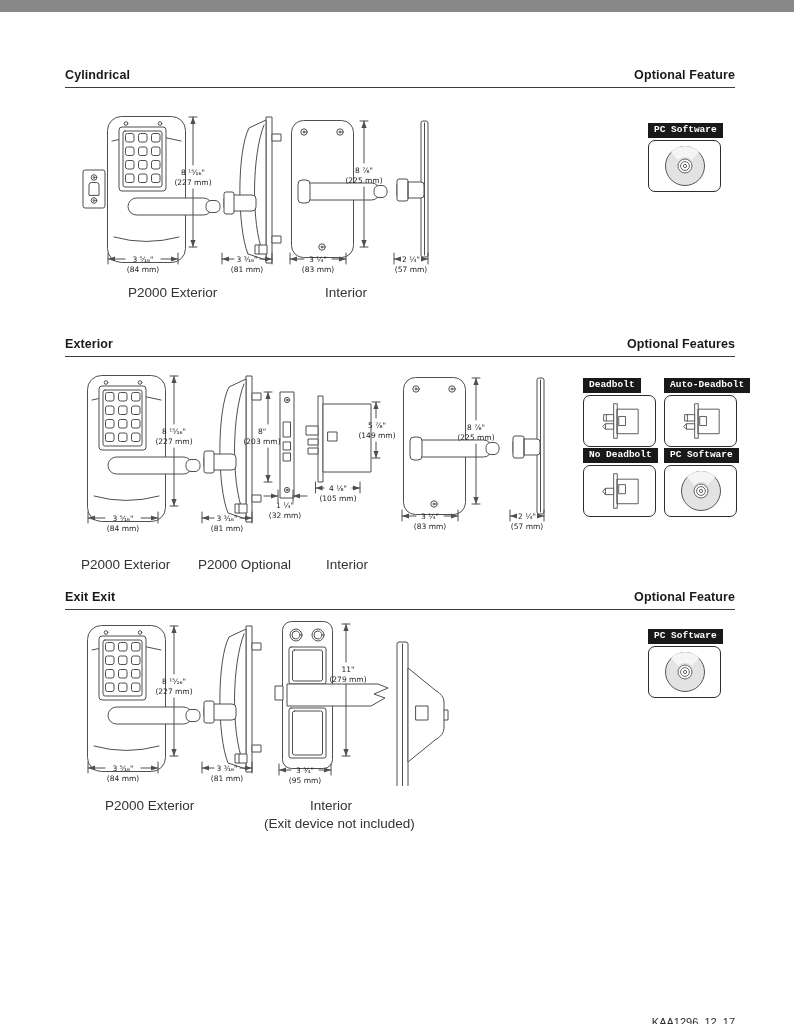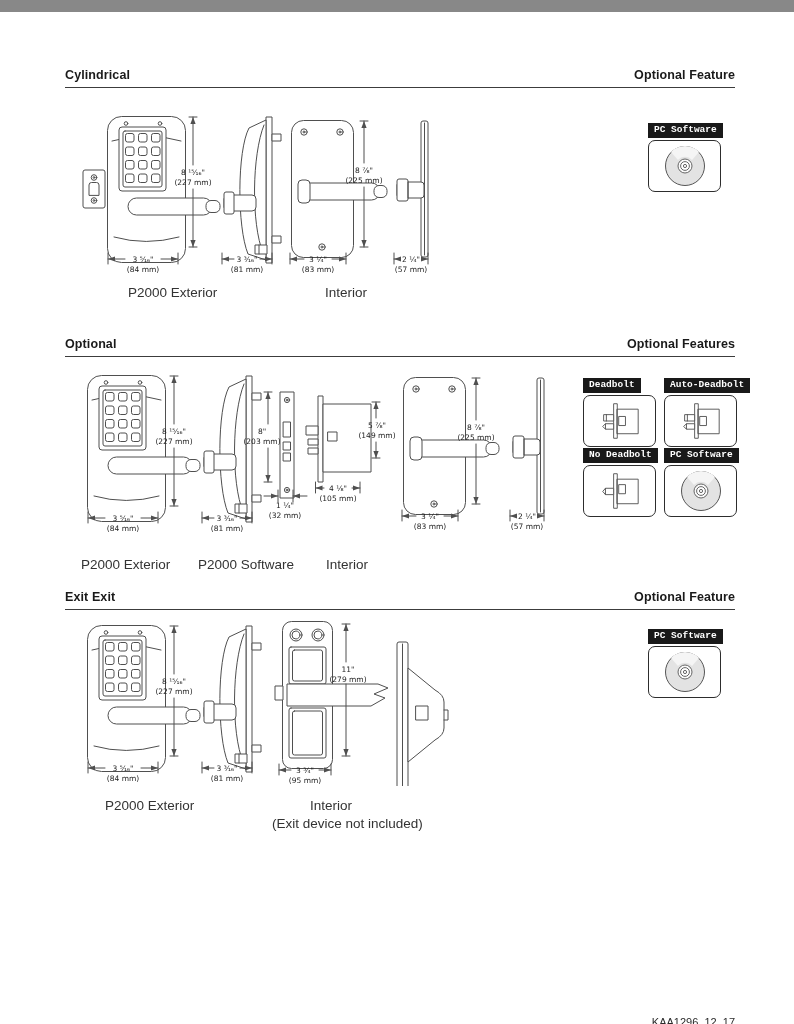--- a/index.html
+++ b/index.html
@@ -262,21 +262,21 @@
   <div class="feature" style="left:648px;top:106px">
     <div class="feature-label">PC Software</div>
     <div class="feature-box">
       <svg width="60" height="46" viewBox="0 0 60 46">
           <use href="#sym-cd"></use>
         </svg>
     </div>
   </div>
 
   <div class="sec-head" style="top:325px">
-    <span>Optional</span>
+    <span>Exterior</span>
     <span>Optional Features</span>
   </div>
   <div class="sec-rule" style="top:344px"></div>
 
   <svg class="drawing" style="left:62px;top:352px" width="495" height="178" viewBox="0 0 495 178">
     <g>
         <use href="#sym-keypad-front" x="24" y="10" width="104" height="136"></use>
       </g>
     <g>
       <line class="ln" x1="108" y1="12" x2="116" y2="12"></line>
@@ -389,21 +389,21 @@
       <line class="ln" x1="448" y1="152" x2="454" y2="152"></line>
         <line class="ln" x1="476" y1="152" x2="482" y2="152"></line>
       <path class="arr" d="M448,152 l7,-2.6 l0,5.2 Z"></path>
         <path class="arr" d="M482,152 l-7,-2.6 l0,5.2 Z"></path>
       <text class="dim" x="465" y="155">2 ¼"</text>
       <text class="dim" x="465" y="165">(57 mm)</text>
     </g>
   </svg>
 
   <div class="cap" style="left:81px;top:545px;width:120px">P2000 Exterior</div>
-  <div class="cap" style="left:198px;top:545px;width:120px">P2000 Software</div>
+  <div class="cap" style="left:198px;top:545px;width:120px">P2000 Optional</div>
   <div class="cap" style="left:326px;top:545px;width:80px">Interior</div>
 
   <div class="feature" style="left:583px;top:361px">
     <div class="feature-label">Deadbolt</div>
     <div class="feature-box">
       <svg width="52" height="40" viewBox="0 0 56 44">
           <use href="#sym-deadbolt"></use>
         </svg>
     </div>
   </div>
@@ -498,21 +498,21 @@
       <text class="dim" x="243" y="159">3 ¾"</text>
       <text class="dim" x="243" y="169">(95 mm)</text>
     </g>
     <g>
         <use href="#sym-exit-side" x="330" y="26" width="44" height="118"></use>
       </g>
   </svg>
 
   <div class="cap" style="left:105px;top:786px;width:120px">P2000 Exterior</div>
   <div class="cap" style="left:310px;top:786px;width:80px">Interior</div>
-  <div class="cap" style="left:272px;top:804px;width:172px">(Exit device not included)</div>
+  <div class="cap" style="left:264px;top:804px;width:172px">(Exit device not included)</div>
 
   <div class="feature" style="left:648px;top:612px">
     <div class="feature-label">PC Software</div>
     <div class="feature-box">
       <svg width="60" height="46" viewBox="0 0 60 46">
           <use href="#sym-cd"></use>
         </svg>
     </div>
   </div>
 

